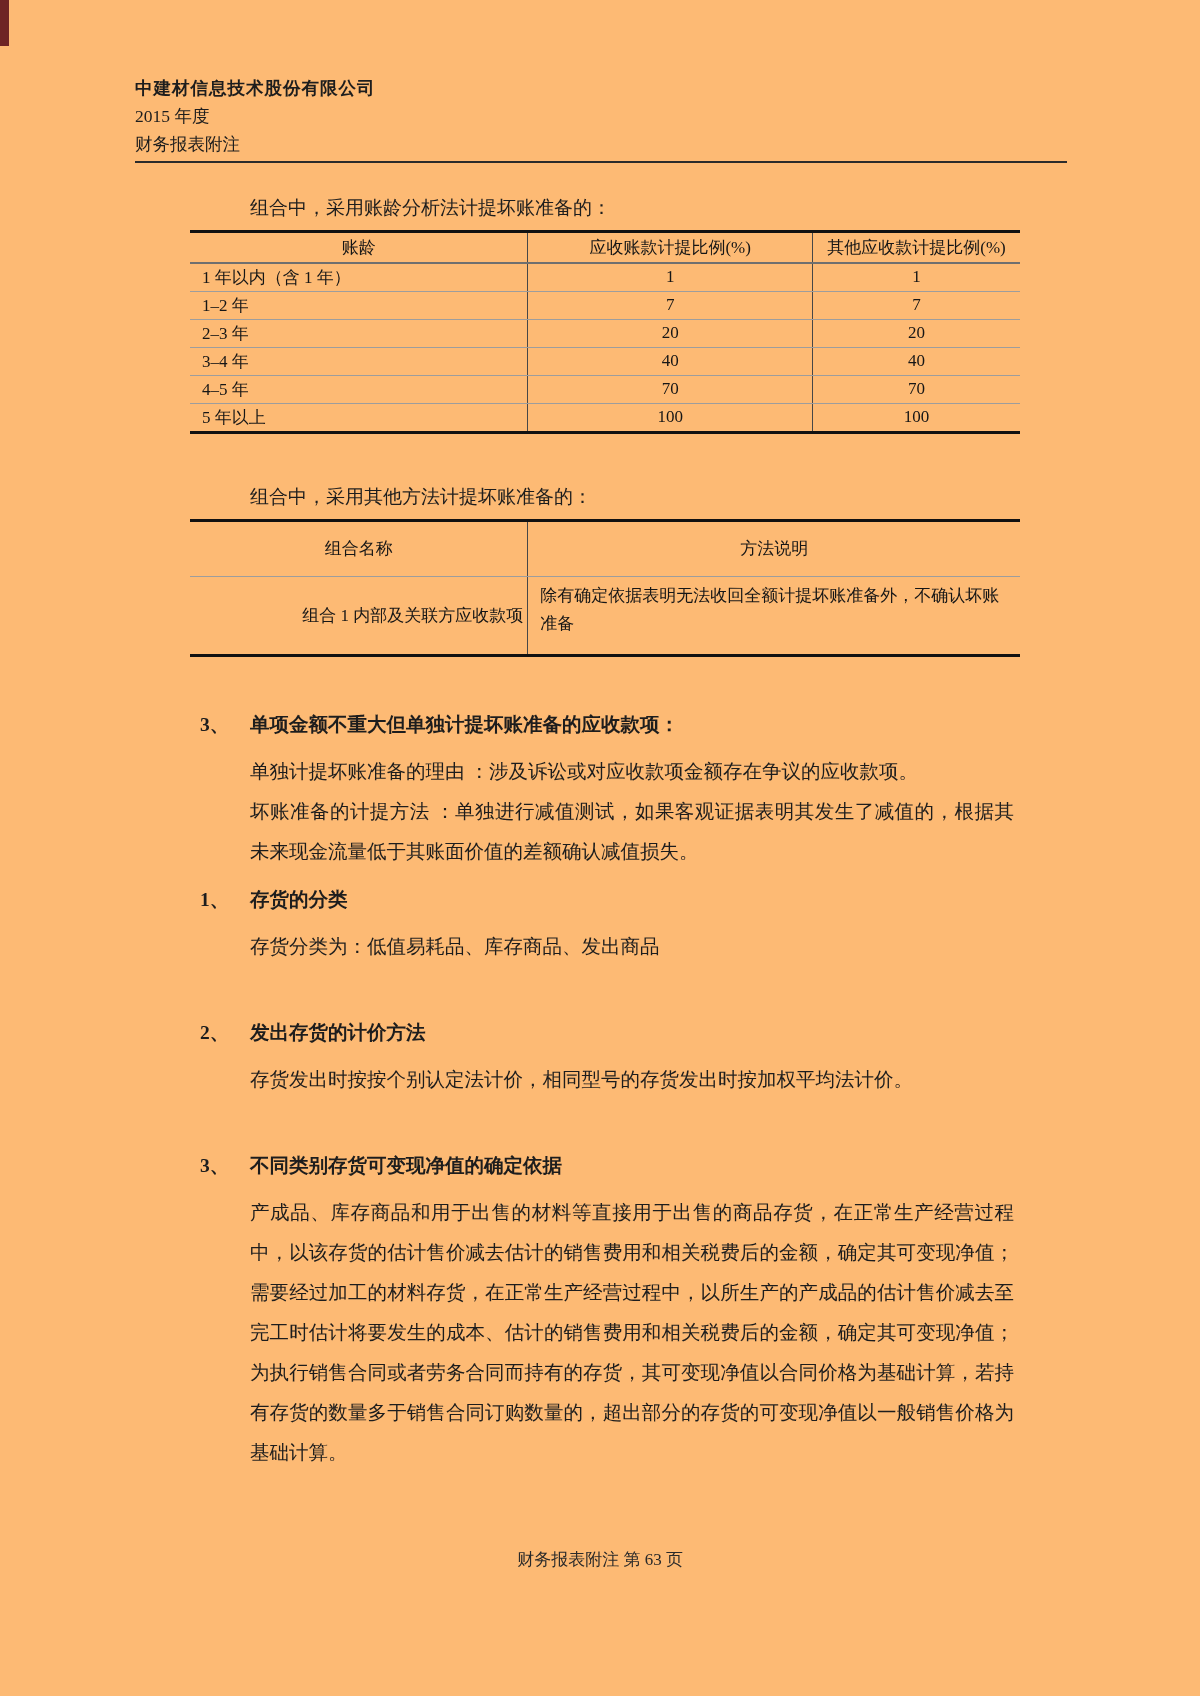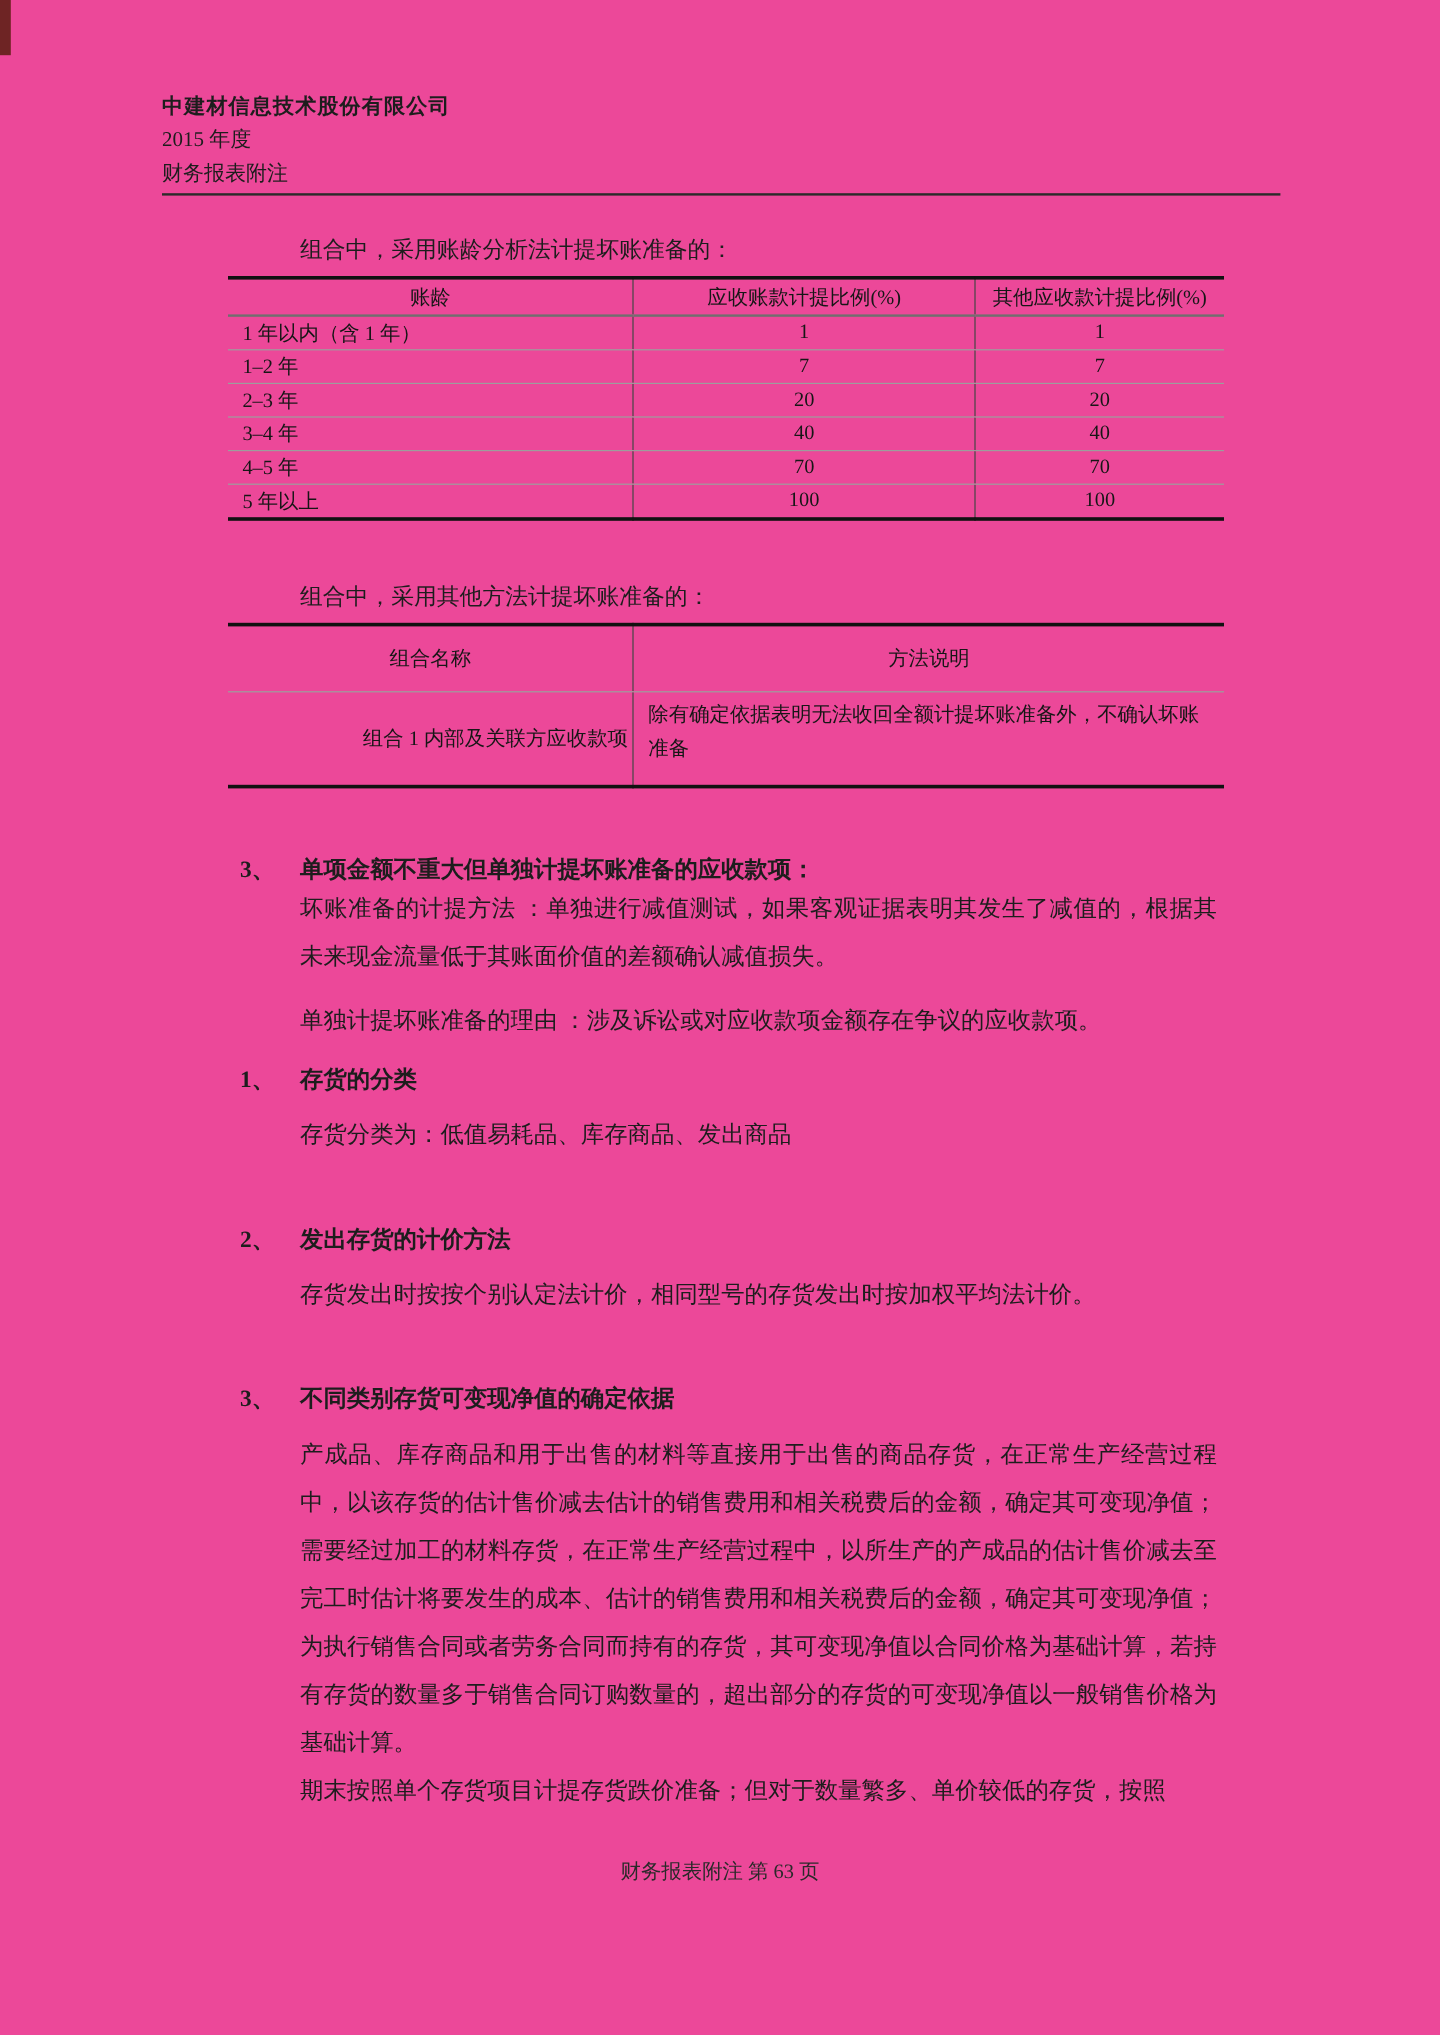--- a/index.html
+++ b/index.html
@@ -1,21 +1,21 @@
 <!DOCTYPE html>
 <html><head>
 <meta charset="utf-8">
 <style>
   * { box-sizing: border-box; }
   html,body { margin:0; padding:0; background:#ffffff; }
   .page {
     position: relative;
     width: 1200px;
     height: 1696px;
-    background: #ec4899;
+    background: #fdba74;
     color: #1d1d1d;
     font-family: "Liberation Serif", "DejaVu Serif", serif;
     overflow: hidden;
   }
   .scan-mark {
     position:absolute; left:0; top:0; width:9px; height:46px;
     background:#6e2424;
   }
   
   .hdr {
@@ -185,35 +185,34 @@
       <tr>
         <td class="lbl">组合 1 内部及关联方应收款项</td>
         <td class="desc vline">除有确定依据表明无法收回全额计提坏账准备外，不确认坏账准备</td>
       </tr>
     </tbody>
   </table>
 
   <div class="h-item">
     <span class="num">3、</span><span>单项金额不重大但单独计提坏账准备的应收款项：</span>
   </div>
+  <div class="body-p">单独计提坏账准备的理由 ：涉及诉讼或对应收款项金额存在争议的应收款项。</div>
   <div class="body-p cont">坏账准备的计提方法 ：单独进行减值测试，如果客观证据表明其发生了减值的，根据其未来现金流量低于其账面价值的差额确认减值损失。</div>
-  <div class="body-p">单独计提坏账准备的理由 ：涉及诉讼或对应收款项金额存在争议的应收款项。</div>
 
 
   <div class="h-sub">
     <span class="num">1、</span><span>存货的分类</span>
   </div>
   <div class="body-p">存货分类为：低值易耗品、库存商品、发出商品</div>
 
   <div class="h-sub gap">
     <span class="num">2、</span><span>发出存货的计价方法</span>
   </div>
   <div class="body-p">存货发出时按按个别认定法计价，相同型号的存货发出时按加权平均法计价。</div>
 
   <div class="h-sub gap">
     <span class="num">3、</span><span>不同类别存货可变现净值的确定依据</span>
   </div>
   <div class="body-p">产成品、库存商品和用于出售的材料等直接用于出售的商品存货，在正常生产经营过程中，以该存货的估计售价减去估计的销售费用和相关税费后的金额，确定其可变现净值；需要经过加工的材料存货，在正常生产经营过程中，以所生产的产成品的估计售价减去至完工时估计将要发生的成本、估计的销售费用和相关税费后的金额，确定其可变现净值；为执行销售合同或者劳务合同而持有的存货，其可变现净值以合同价格为基础计算，若持有存货的数量多于销售合同订购数量的，超出部分的存货的可变现净值以一般销售价格为基础计算。</div>
-  <div class="body-p cont">期末按照单个存货项目计提存货跌价准备；但对于数量繁多、单价较低的存货，按照</div>
 
   <div class="footer">财务报表附注 第 63 页</div>
 
 </div>
 
 </body></html>

